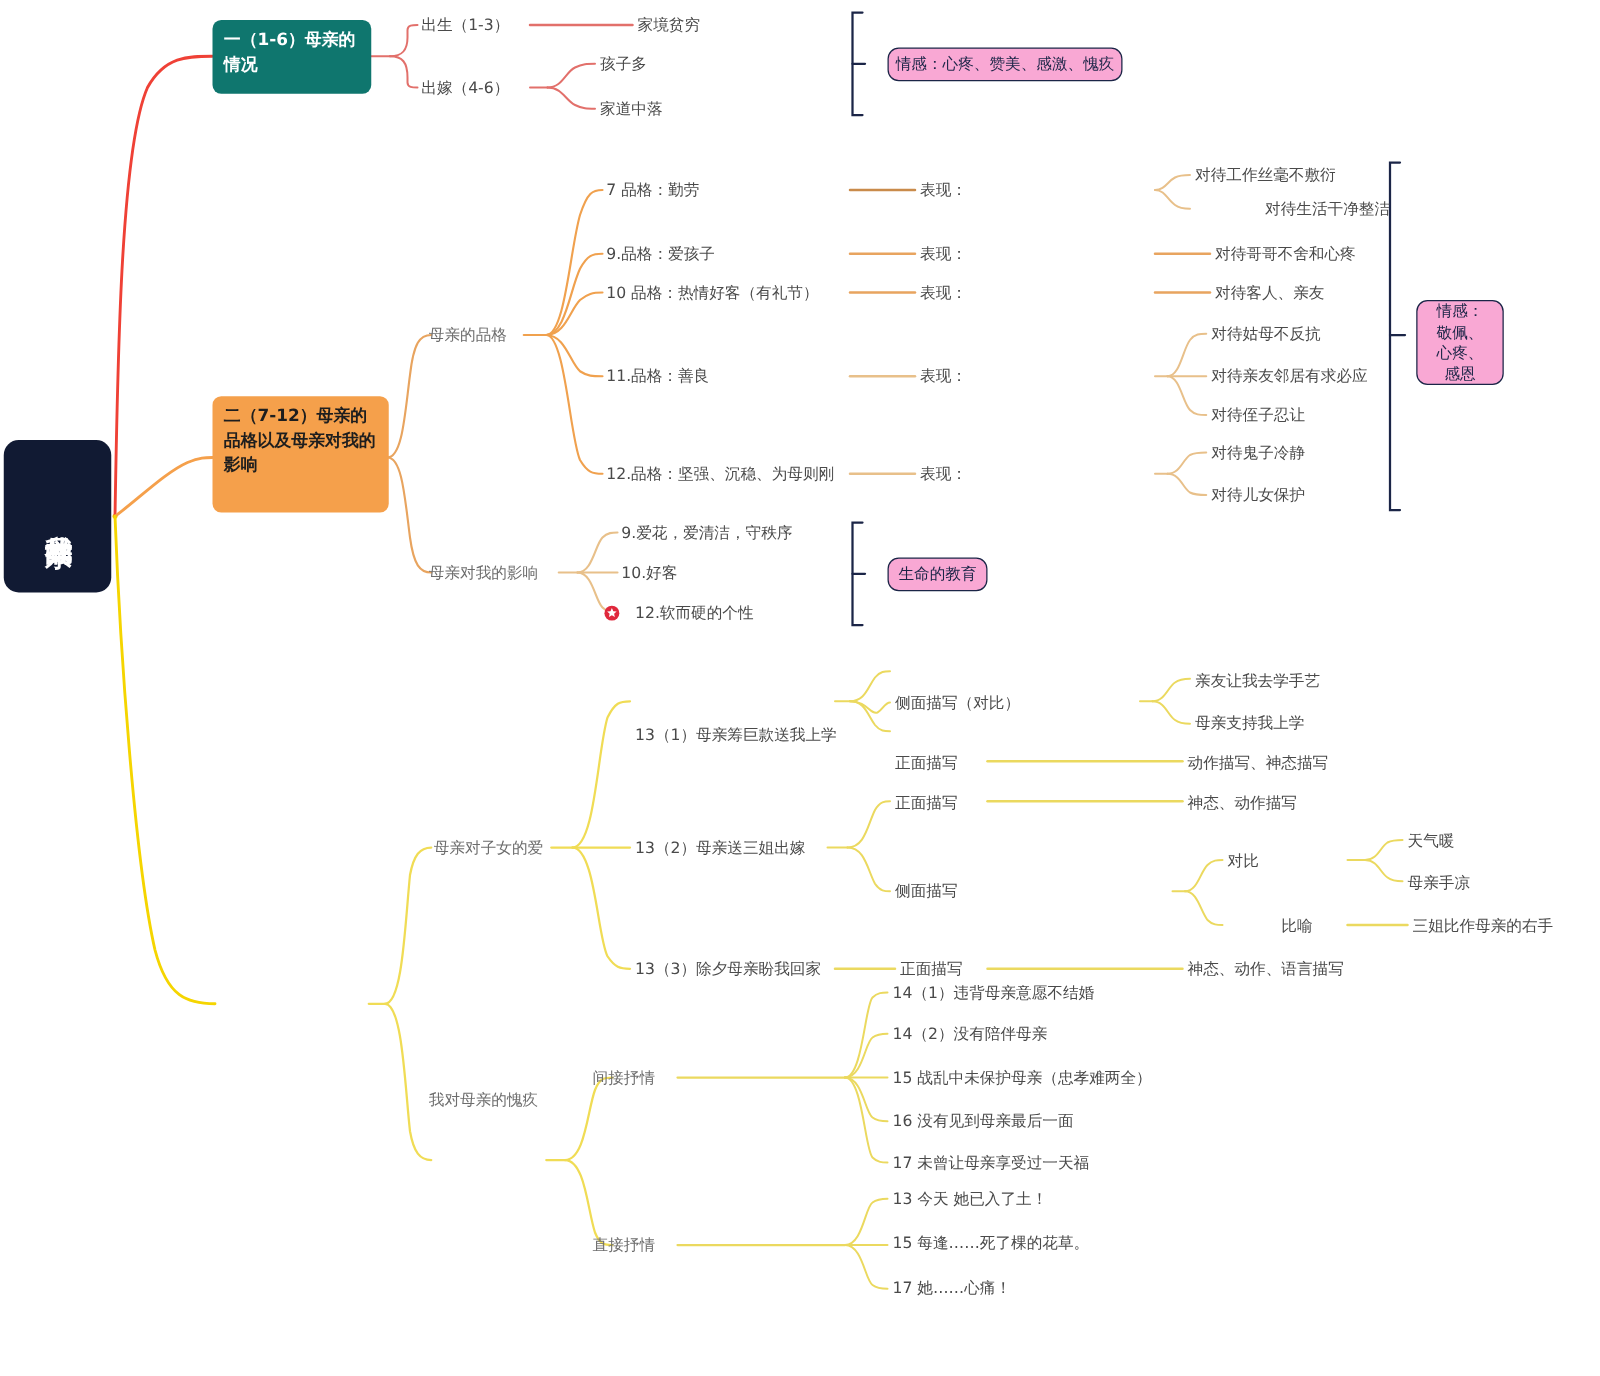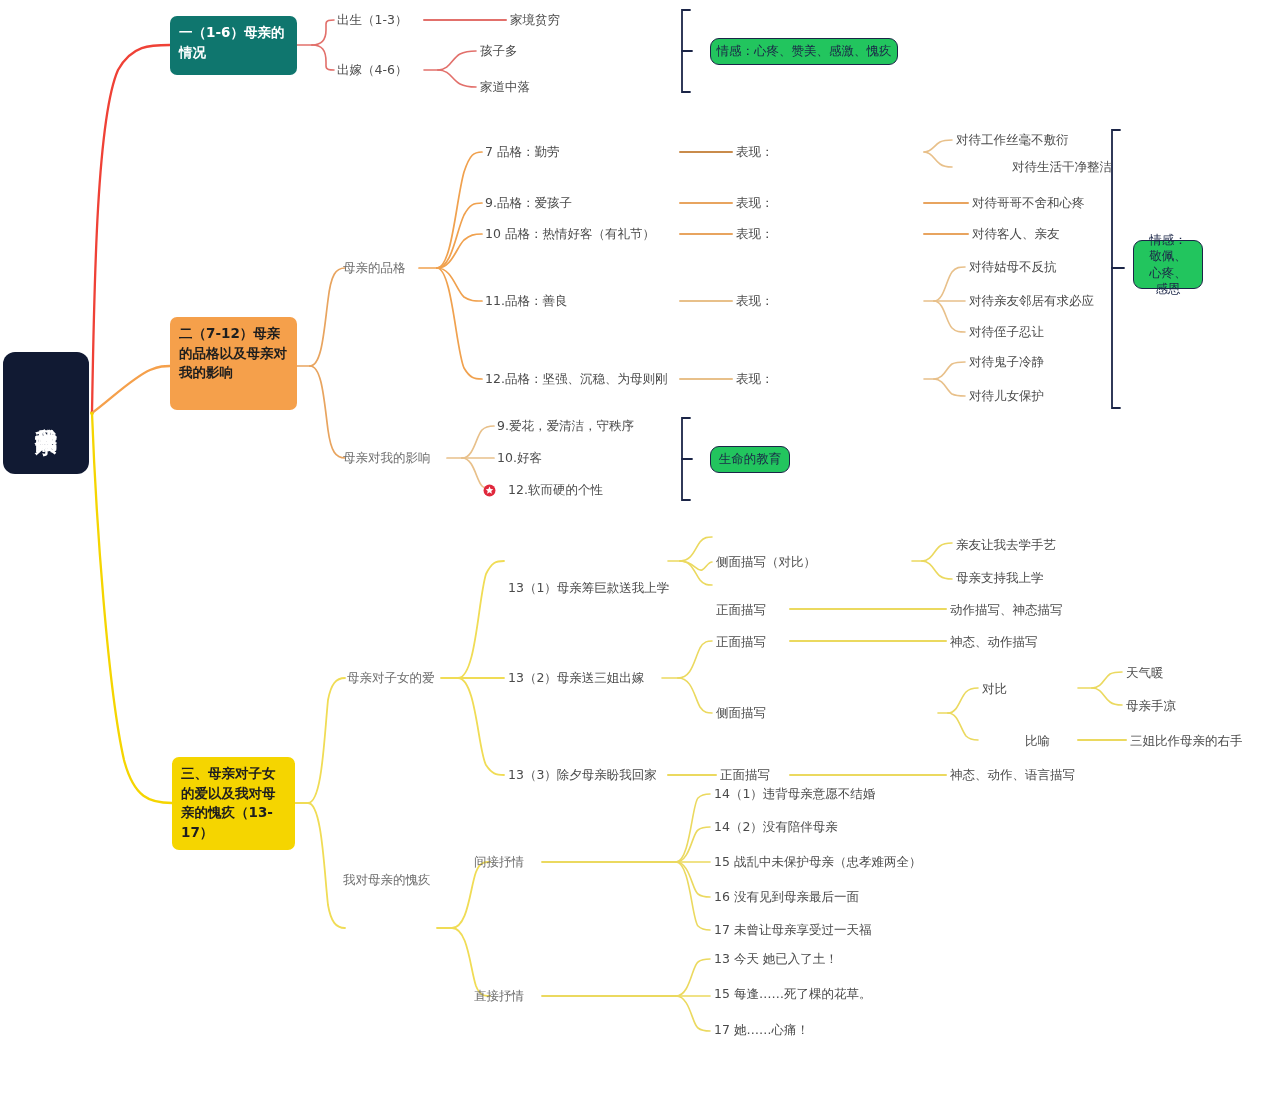--- a/index.html
+++ b/index.html
@@ -21,31 +21,31 @@
   }
   .root-inner{writing-mode:vertical-rl;text-orientation:upright;line-height:1.28;}
 
   
   .sec-box{
     position:absolute;border-radius:7px;font-weight:bold;
     color:#1e1e1e;font-size:13.5px;line-height:1.45;
     padding:7px 9px;box-sizing:border-box;white-space:normal;
   }
   .sec1{left:170px;top:16px;width:127px;height:59px;background:#0f766e;color:#fff;}
-  .sec2{left:170px;top:317px;width:127px;height:93px;background:#f5a04b;}
+  .sec2{left:170px;top:317px;width:141px;height:93px;background:#f5a04b;}
   .sec3{left:172px;top:757px;width:123px;height:93px;background:#f5d500;}
 
   
   .t{position:absolute;font-size:12.5px;color:#4a4a4a;white-space:nowrap;}
   .t.g{color:#6d6d6d;}
 
   
   .callout{
     position:absolute;border:1.6px solid #1b2547;border-radius:9px;
-    background:#22c55e;color:#1b2547;font-size:12.5px;
+    background:#f9a8d4;color:#1b2547;font-size:12.5px;
     padding:4px 10px;box-sizing:border-box;white-space:nowrap;
     display:flex;align-items:center;justify-content:center;text-align:center;
   }
   .callout.multi{white-space:normal;line-height:1.32;}
 
   .star-icon{
     position:absolute;width:13px;height:13px;
   }
 </style>
 </head>
@@ -218,33 +218,32 @@
   <div class="t" style="left:956px;top:132px;">对待工作丝毫不敷衍</div>
   <div class="t" style="left:1012px;top:159px;">对待生活干净整洁</div>
   <div class="t" style="left:972px;top:195px;">对待哥哥不舍和心疼</div>
   <div class="t" style="left:972px;top:226px;">对待客人、亲友</div>
   <div class="t" style="left:969px;top:259px;">对待姑母不反抗</div>
   <div class="t" style="left:969px;top:293px;">对待亲友邻居有求必应</div>
   <div class="t" style="left:969px;top:324px;">对待侄子忍让</div>
   <div class="t" style="left:969px;top:354px;">对待鬼子冷静</div>
   <div class="t" style="left:969px;top:388px;">对待儿女保护</div>
 
-  <div class="callout multi" style="left:1133px;top:240px;width:70px;height:49px;">情感：敬佩、心疼、感恩</div>
+  <div class="callout multi" style="left:1133px;top:240px;width:70px;height:68px;">情感：敬佩、心疼、感恩</div>
 
   <div class="t" style="left:497px;top:418px;">9.爱花，爱清洁，守秩序</div>
   <div class="t" style="left:497px;top:450px;">10.好客</div>
   <svg class="star-icon" style="left:483px;top:484px;" viewBox="0 0 24 24">
     <circle cx="12" cy="12" r="11" fill="#e0283c"></circle>
     <path d="M12 4.5l2.1 4.6 4.9.5-3.7 3.4 1.1 4.9-4.4-2.6-4.4 2.6 1.1-4.9L5 9.6l4.9-.5z" fill="#ffffff"></path>
   </svg>
   <div class="t" style="left:508px;top:482px;">12.软而硬的个性</div>
 
   <div class="callout" style="left:710px;top:446px;width:80px;height:27px;">生命的教育</div>
 
-  <div class="sec-box sec3">三、母亲对子女的爱以及我对母亲的愧疚（13-17）</div>
 
   <div class="t g" style="left:347px;top:670px;">母亲对子女的爱</div>
   <div class="t g" style="left:343px;top:872px;">我对母亲的愧疚</div>
 
   <div class="t" style="left:508px;top:580px;">13（1）母亲筹巨款送我上学</div>
   <div class="t" style="left:508px;top:670px;">13（2）母亲送三姐出嫁</div>
   <div class="t" style="left:508px;top:767px;">13（3）除夕母亲盼我回家</div>
 
   <div class="t" style="left:716px;top:554px;">侧面描写（对比）</div>
   <div class="t" style="left:716px;top:602px;">正面描写</div>

